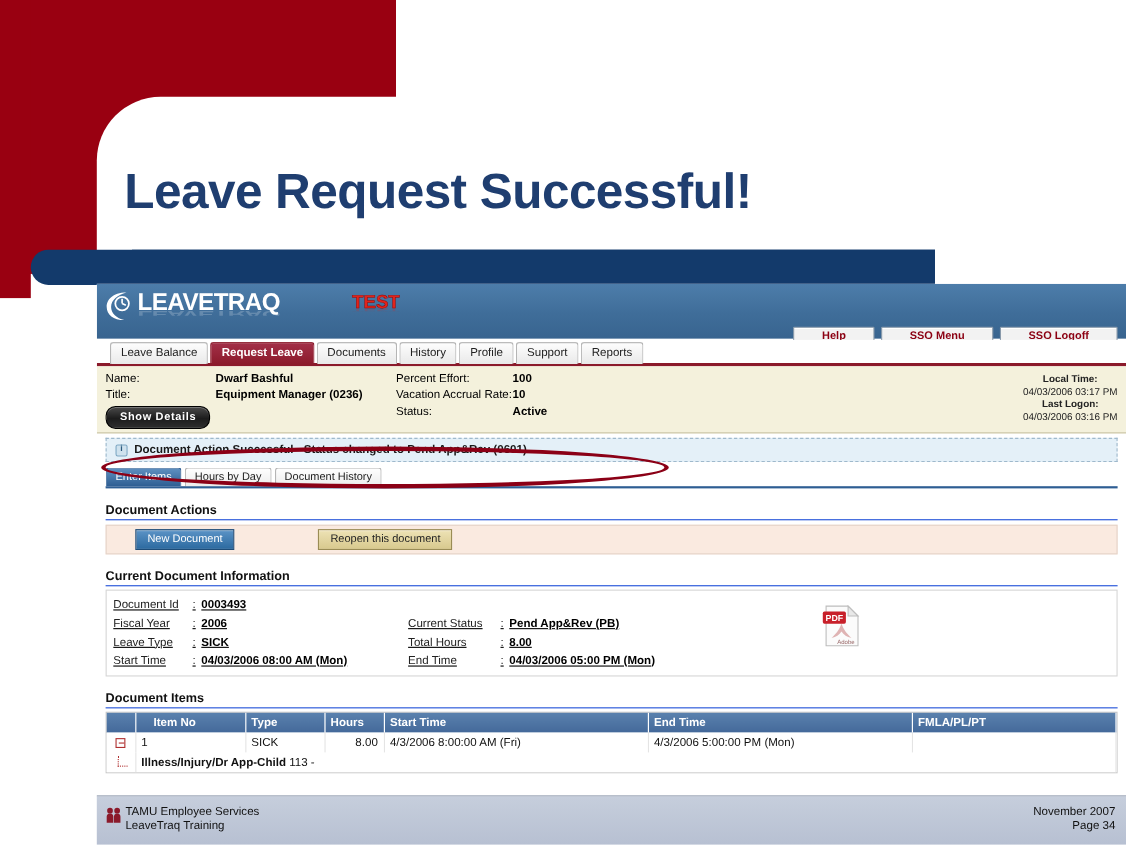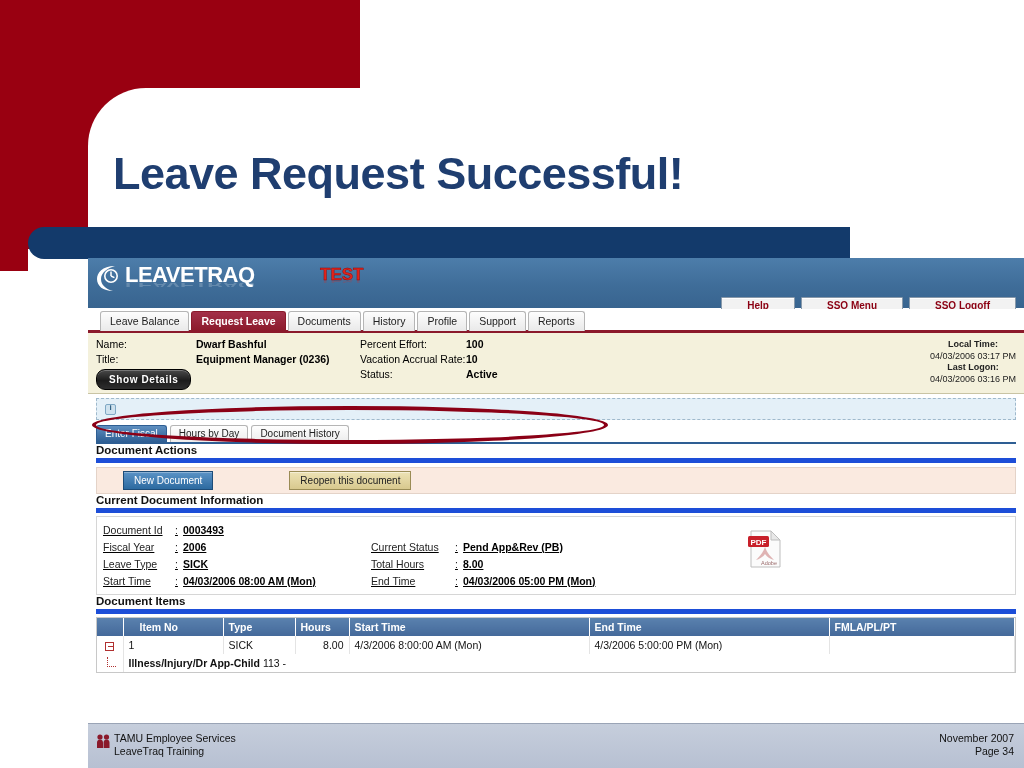--- a/index.html
+++ b/index.html
@@ -142,22 +142,22 @@
     font-size:10px; color:#222; background:linear-gradient(#fefefe,#ececec);
     border:1px solid #B5B5B5; border-bottom:none; padding:2px 8px 3px;
     line-height:11px; border-radius:3px 3px 0 0;
   }
   .subtab.active{
     background:linear-gradient(#5E8FC0,#2E5E93); color:#ffffff; border-color:#2E5E93;
   }
 
   
   .sect-head{
-    margin:0 8px 0 8px; font-size:11.5px; font-weight:bold; color:#111;
-    border-bottom:5px solid #1d4ed8; padding-bottom:2px;
+    margin:14px 8px 0 8px; font-size:11.5px; font-weight:bold; color:#111;
+    border-bottom:1px solid #1d4ed8; padding-bottom:2px;
   }
 
   
   .actions-box{
     margin:4px 8px 0 8px; background:#FAEAE0; border:1px solid #E4D3C8;
     height:27px; display:flex; align-items:center; padding-left:26px; gap:76px;
   }
   .btn-blue{
     background:linear-gradient(#5B93C6,#2C6AA0); color:#ffffff; font-size:10px;
     border:1px solid #1D4C78; padding:3px 10px; line-height:11px;
@@ -303,24 +303,25 @@
     <div class="timeblock">
       <b>Local Time:</b><br>
       <span>04/03/2006 03:17 PM</span><br>
       <b>Last Logon:</b><br>
       <span>04/03/2006 03:16 PM</span>
     </div>
   </div>
 
   <div class="msgbar">
     <span class="msg-icon"></span>
+    <span class="msg-text">Document Action Successful - Status changed to Pend App&amp;Rev (0601)</span>
   </div>
 
   <div class="subtabs">
-    <div class="subtab active">Enter Fiscal</div>
+    <div class="subtab active">Enter Items</div>
     <div class="subtab">Hours by Day</div>
     <div class="subtab">Document History</div>
   </div>
 
   <div class="sect-head">Document Actions</div>
   <div class="actions-box">
     <span class="btn-blue">New Document</span>
     <span class="btn-tan">Reopen this document</span>
   </div>
 
@@ -387,21 +388,21 @@
         </tr>
       </thead>
       <tbody>
         <tr>
           <td style="text-align:center;">
             <span class="expand-box"></span>
           </td>
           <td>1</td>
           <td>SICK</td>
           <td class="num">8.00</td>
-          <td>4/3/2006 8:00:00 AM (Mon)</td>
+          <td>4/3/2006 8:00:00 AM (Fri)</td>
           <td>4/3/2006 5:00:00 PM (Mon)</td>
           <td></td>
         </tr>
         <tr class="detail-row">
           <td style="text-align:center;">
             <span class="tree-line"></span>
           </td>
           <td colspan="6">
             <span class="detail-strong">Illness/Injury/Dr App-Child</span>
             <span>113 -</span>

